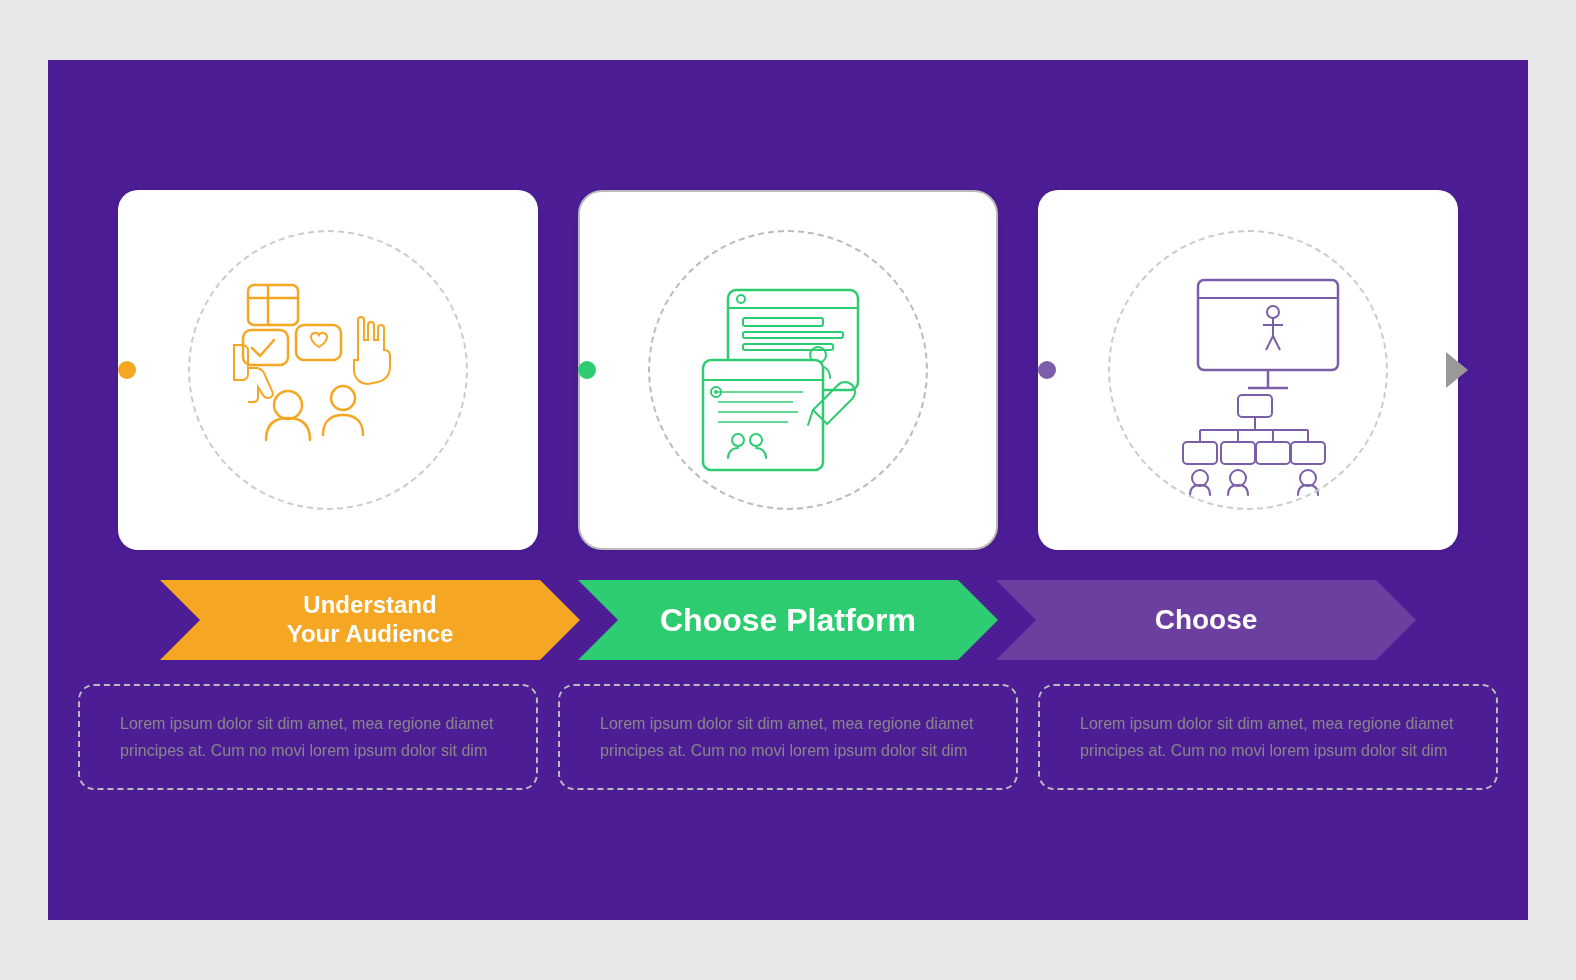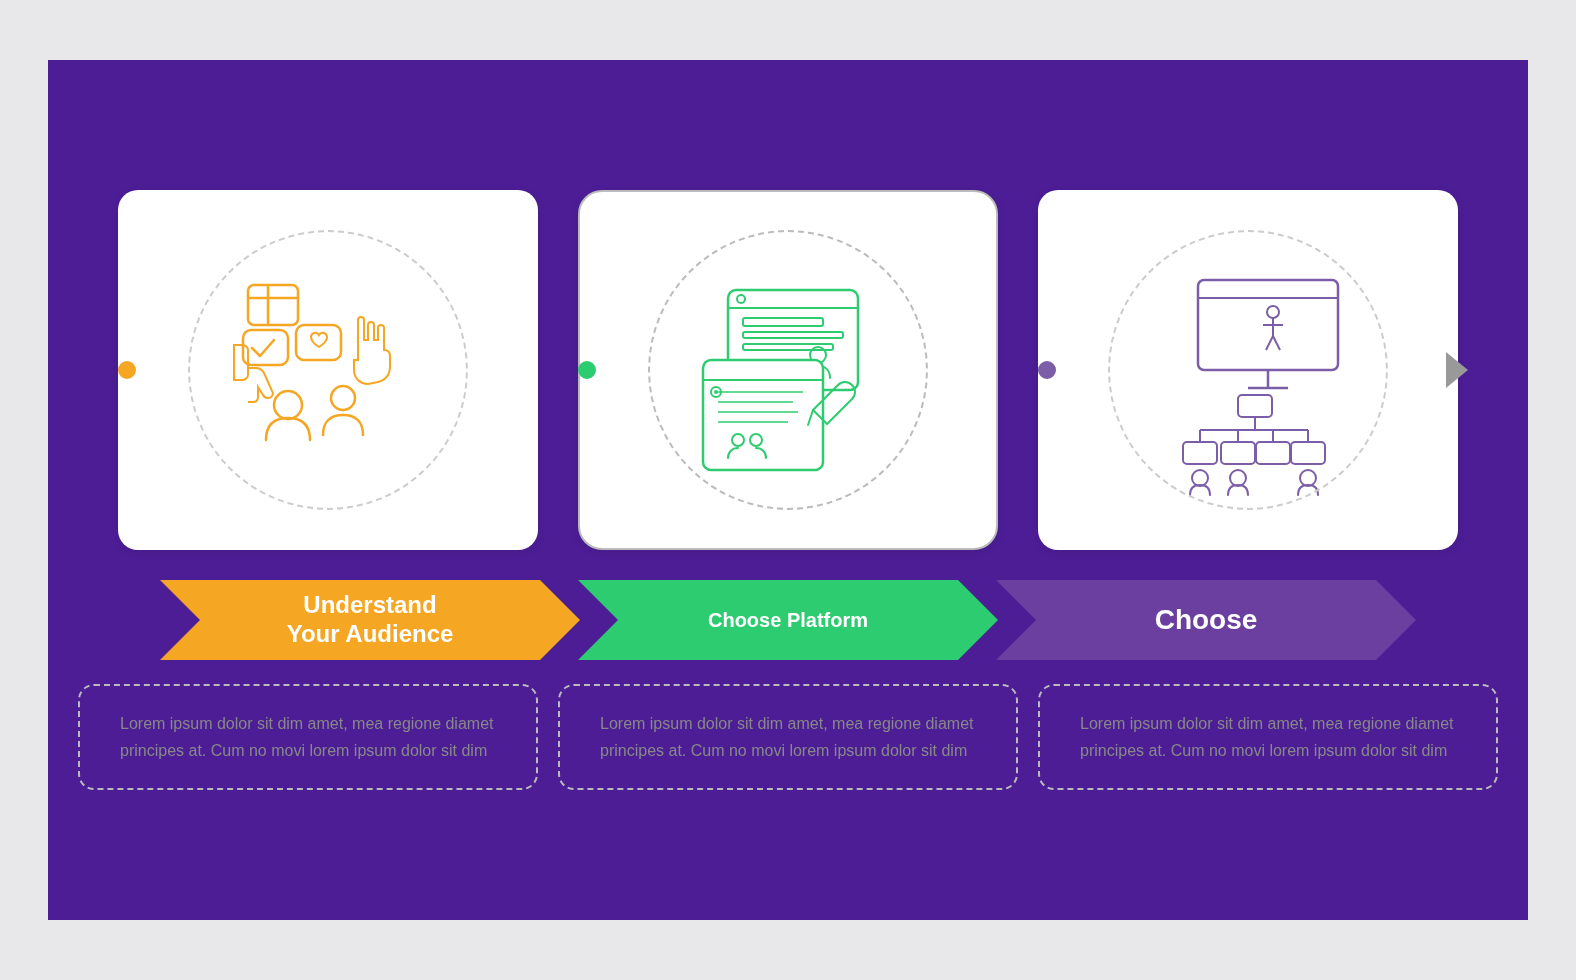--- a/index.html
+++ b/index.html
@@ -329,21 +329,21 @@
       <svg class="chevron-svg" viewBox="0 0 420 80" xmlns="http://www.w3.org/2000/svg" width="420" height="80">
         <polygon points="0,0 380,0 420,40 380,80 0,80 40,40" fill="#f5a623"></polygon>
       </svg>
       <div class="chevron-text" style="font-size:24px;">Understand<br>Your Audience</div>
     </div>
 
     <div class="arrow-chevron" style="margin-left:-2px;">
       <svg class="chevron-svg" viewBox="0 0 420 80" xmlns="http://www.w3.org/2000/svg" width="420" height="80">
         <polygon points="0,0 380,0 420,40 380,80 0,80 40,40" fill="#2ecc71"></polygon>
       </svg>
-      <div class="chevron-text" style="font-size:20px;text-align:right;">Choose Platform</div>
+      <div class="chevron-text" style="font-size:32px;text-align:right;">Choose Platform</div>
     </div>
 
     <div class="arrow-chevron" style="margin-left:-2px;">
       <svg class="chevron-svg" viewBox="0 0 420 80" xmlns="http://www.w3.org/2000/svg" width="420" height="80">
         <polygon points="0,0 380,0 420,40 380,80 0,80 40,40" fill="#6b3fa0"></polygon>
       </svg>
       <div class="chevron-text" style="font-size:28px;">Choose</div>
     </div>
 
   </div>

